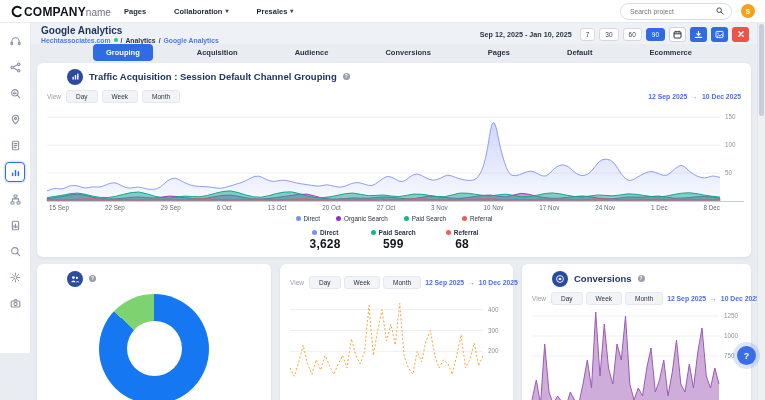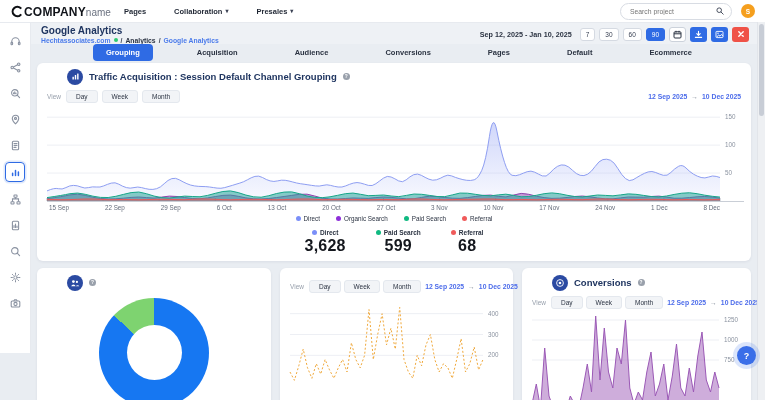--- a/index.html
+++ b/index.html
@@ -77,21 +77,21 @@
   .gridline{stroke:#edeff4;stroke-width:1;}
   .tickmark{stroke:#b4bac4;stroke-width:1;}
   .axis-label{font-size:6.3px;fill:#8b93a0;font-family:"Liberation Sans",sans-serif;}
   .x-labels{display:flex;justify-content:space-between;font-size:6.3px;color:#646c7a;padding:2px 2px 0;}
   .legend-row{display:flex;justify-content:center;gap:16px;margin-top:4px;}
   .legend-item{display:flex;align-items:center;gap:3px;font-size:6.3px;color:#2b3342;cursor:pointer;}
   .dot{width:5px;height:5px;border-radius:50%;display:inline-block;}
   .stats-row{display:flex;justify-content:center;gap:30px;margin:7px 0 1px;}
   .stat{display:flex;flex-direction:column;align-items:center;gap:1px;}
   .stat-top{display:flex;align-items:center;gap:3px;font-size:6.5px;font-weight:bold;color:#2b3342;}
-  .stat-value{font-size:16px;font-weight:bold;color:#14171d;letter-spacing:.2px;}
+  .stat-value{font-size:12px;font-weight:bold;color:#14171d;letter-spacing:.2px;}
   
   .cards{display:flex;gap:9px;margin:0 14px 0 6px;align-items:stretch;}
   .card{background:#fff;border-radius:6px;box-shadow:0 1px 3px rgba(25,35,65,.07);padding:7px 10px;height:150px;}
   .card.visitors{width:217px;}
   .card.sessions{width:213px;}
   .card.conversions{width:209px;}
   .donut{width:110px;height:110px;border-radius:50%;margin:7px auto 0;position:relative;}
   .donut-hole{position:absolute;left:50%;top:50%;width:55px;height:55px;margin:-27.5px 0 0 -27.5px;
               border-radius:50%;background:#fff;}
   

